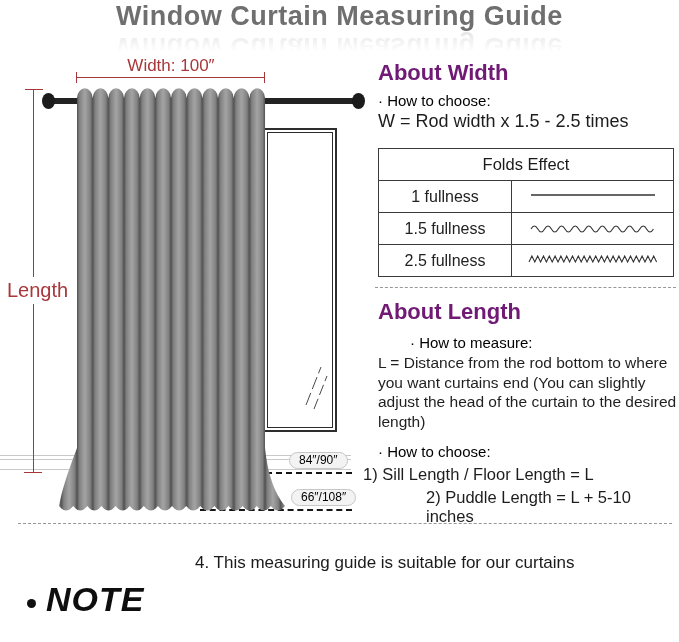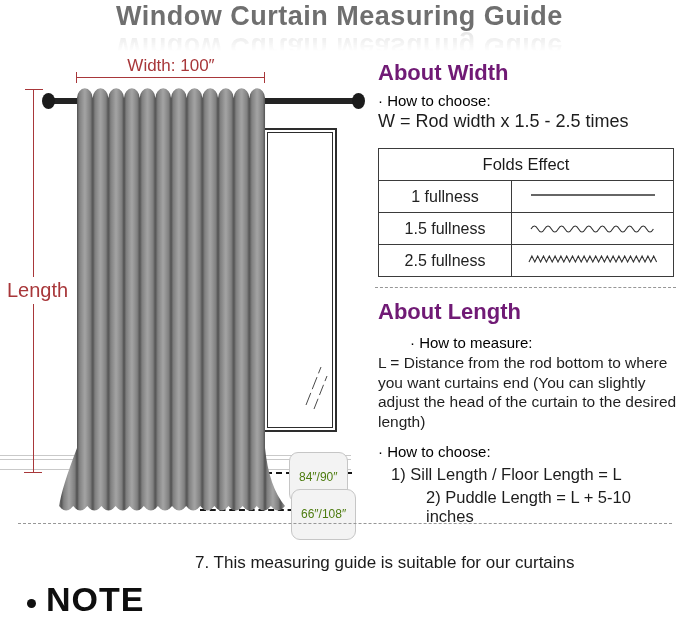--- a/index.html
+++ b/index.html
@@ -36,40 +36,40 @@
   .window { left:263px; top:128px; width:70px; height:300px; border:2px solid #2d2d2d; background:#fff; }
   .window-inner { position:absolute; left:2px; top:2px; right:2px; bottom:2px; border:1px solid #2d2d2d; }
   .rod { left:49px; top:98px; width:312px; height:6px; background:#232323; border-radius:3px; }
   .finial { top:93px; width:13px; height:16px; background:#1b1b1b; border-radius:50%; }
   .sill-line { left:0; height:0; border-top:1px solid #c9c9c9; width:351px; }
   .dash-line { border-top:2px dashed #161616; height:0; }
   .dotted-divider { border-top:1px dashed #979797; height:0; }
 
   .pill {
     background:#f3f3f3; border:1px solid #c6c6c6; border-radius:9px;
-    color:#4d7c0f; font-size:12px; line-height:15px; padding:17px 9px; white-space:nowrap;text-align:right;
+    color:#000000; font-size:12px; line-height:15px; padding:0 9px; white-space:nowrap;text-align:right;
   }
 
   
   .h2 { font-size:22px; font-weight:600; color:#701a75; }
   .small-label { font-size:15px; color:#000000; }
   .body-line { font-size:16.5px; color:#1d1d1d; }
   .formula { font-size:18px; color:#1d1d1d; }
   .para { font-size:15.5px; line-height:19.5px; color:#1f1f1f; width:305px; }
 
   table.folds { border-collapse:collapse; background:#fff; }
   table.folds th, table.folds td { border:1.6px solid #3b3b3b; padding:0; }
   table.folds th { height:31px; font-size:16.5px; font-weight:400; color:#1a1a1a; text-align:center; }
   table.folds td { height:31px; font-size:16px; color:#222; text-align:center; vertical-align:middle; }
   td.fcell-label { width:132px; }
   td.fcell-fx { width:161px; }
 
   
   .note-bullet { left:27px; top:599px; width:9px; height:9px; border-radius:50%; background:#101010; }
-  .note-heading { left:46px; top:580px; font-size:34px; font-weight:600; color:#0e0e0e; letter-spacing:1px; }
+  .note-heading { left:46px; top:580px; font-size:34px; font-weight:600; color:#0e0e0e; letter-spacing:1px;font-style:italic; }
   .note-items { left:195px; top:553px; }
   .note-item { font-size:17px; color:#1b1b1b; line-height:19px; margin-bottom:13px; white-space:nowrap; }
 </style>
 </head>
 <body>
 
 <div class="stage">
 
   <div class="abs title">Window Curtain Measuring Guide</div>
   <div class="abs title-reflection">Window Curtain Measuring Guide</div>
@@ -169,24 +169,24 @@
     </tr>
   </tbody>
     </table>
 
   <div class="abs dotted-divider" style="left:375px; top:287px; width:301px;"></div>
 
   <div class="abs h2" style="left:378px; top:299px;">About Length</div>
   <div class="abs small-label" style="left:378px; top:334px;margin-left:32px;">· How to measure:</div>
   <div class="abs para" style="left:378px; top:353px;">L = Distance from the rod bottom to where you want curtains end  (You can slightly adjust the head of the curtain to the desired length)</div>
   <div class="abs small-label" style="left:378px; top:443px;">· How to choose:</div>
-  <div class="abs body-line" style="left:391px; top:465px;">1)  Sill Length / Floor Length = L</div>
+  <div class="abs body-line" style="left:363px; top:465px;">1)  Sill Length / Floor Length = L</div>
   <div class="abs body-line" style="left:378px; top:488px;margin-left:48px;">2)  Puddle Length = L + 5-10 inches</div>
 
   <div class="abs dotted-divider" style="left:18px; top:523px; width:654px;"></div>
 
   <div class="abs note-bullet"></div>
   <div class="abs note-heading">NOTE</div>
   <div class="abs note-items">
-    <div class="note-item">7. This measuring guide is suitable for our curtains</div>
+    <div class="note-item">4. This measuring guide is suitable for our curtains</div>
   </div>
 
 </div>
 
 </body></html>

